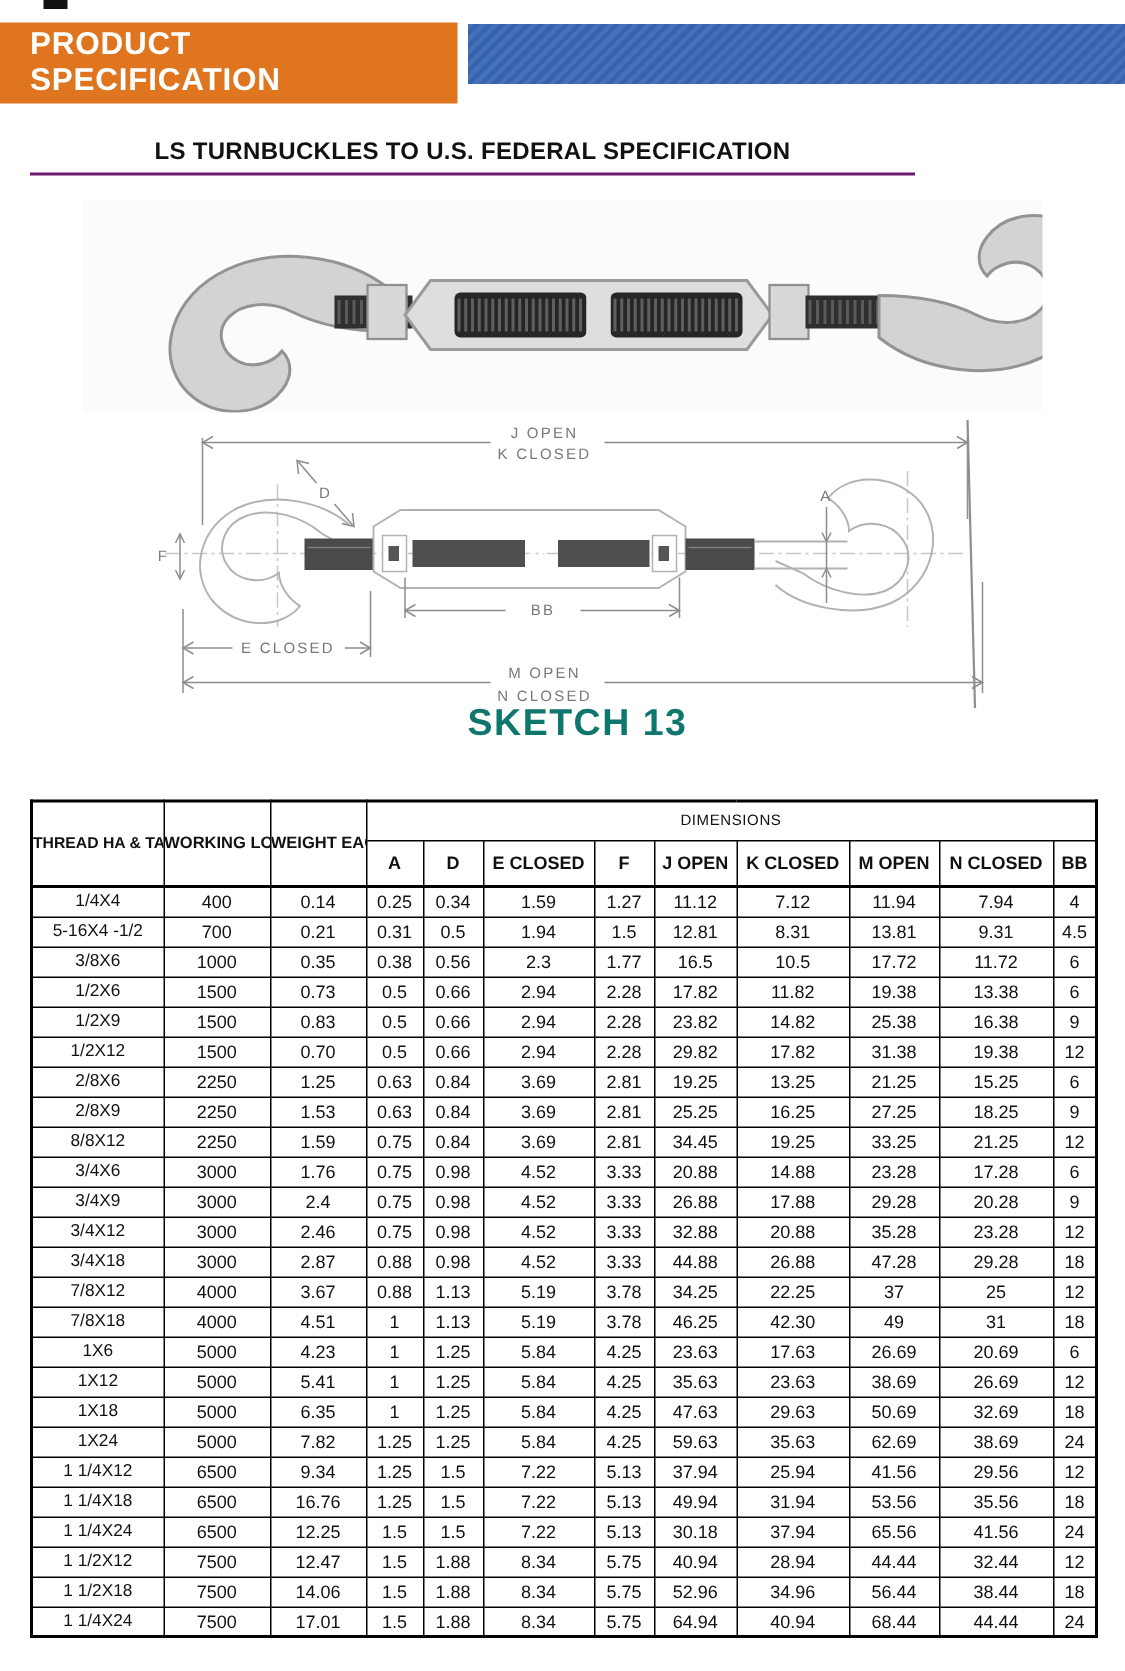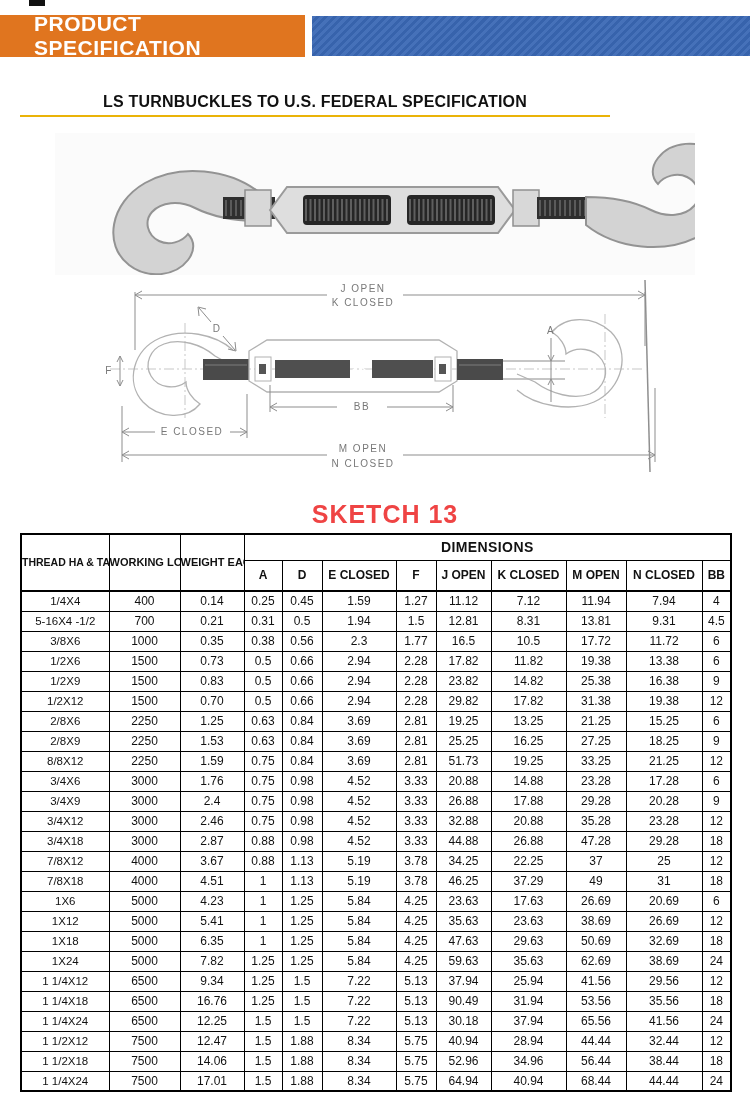--- a/index.html
+++ b/index.html
@@ -5,58 +5,58 @@
   html,body { margin:0; padding:0; background:#ffffff; }
   .page {
     position:relative; width:750px; height:1114px; background:#fff;
     font-family:"Liberation Sans", sans-serif; overflow:hidden; color:#111;
   }
   .corner-mark { position:absolute; left:29px; top:0; width:16px; height:6px; background:#111; }
 
   
   .banner-row { position:absolute; top:15px; left:0; width:750px; height:42px; display:flex; }
   .banner-orange {
-    width:305px; height:42px; background:#e0751f; color:#fff;
+    width:305px; height:54px; background:#e0751f; color:#fff;
     font-size:21px; font-weight:bold; letter-spacing:.5px; word-spacing:9px;
-    display:flex; align-items:center; padding-left:34px; box-sizing:border-box;
+    display:flex; align-items:center; padding-left:20px; box-sizing:border-box;
   }
   .banner-blue {
     margin-left:7px; margin-top:1px; flex:1; height:40px; background-color:#3a68b5;
     background-image:repeating-linear-gradient(135deg, rgba(255,255,255,.06) 0 3px, rgba(0,0,0,.05) 3px 6px);
   }
 
   
   .title-wrap {
     position:absolute; top:93px; left:20px; width:590px; height:22px;
     text-align:center; font-weight:bold; font-size:16px; letter-spacing:.2px;
-    border-bottom:2px solid #eab308; box-sizing:content-box;
+    border-bottom:2px solid #701a75; box-sizing:content-box;
   }
 
   
   .photo   { position:absolute; left:55px;  top:133px; width:640px; height:142px; }
   .sketchy { position:absolute; left:65px;  top:278px; width:600px; height:196px; }
   .sketch-caption {
-    position:absolute; top:500px; left:20px; width:730px; text-align:center;
-    font-size:25px; font-weight:bold; letter-spacing:1px; color:#ef4444;
+    position:absolute; top:468px; left:20px; width:730px; text-align:center;
+    font-size:25px; font-weight:bold; letter-spacing:1px; color:#0f766e;
   }
 
   
   .spec-table-wrap { position:absolute; left:20px; top:533px; width:710px; }
   table.spec { border-collapse:collapse; table-layout:fixed; width:710px; border:2px solid #000; }
   table.spec th, table.spec td {
     border:1px solid #000; text-align:center; vertical-align:middle;
     padding:0; overflow:hidden; white-space:nowrap;
   }
   table.spec thead { border-bottom:2px solid #000; }
   tr.hdr1 { height:26px; }
   tr.hdr2 { height:31px; }
   table.spec tbody tr { height:20px; }
   th.th-thread { font-size:10.5px; line-height:1.3; white-space:pre-line; font-weight:bold; }
   th.th-stack  { font-size:11px;  line-height:1.25; white-space:pre-line; font-weight:bold; }
-  th.th-dims   { font-size:14px; letter-spacing:.4px; font-weight:bold; }
+  th.th-dims   { font-size:10px; letter-spacing:.4px; font-weight:normal; }
   tr.hdr2 th   { font-size:12px; font-weight:bold; }
   table.spec tbody td { font-size:12px; font-weight:normal; }
   table.spec tbody td:first-child { font-size:11.5px; }
 
   
   text.dimlab { fill:#787878; font-size:10px; letter-spacing:1.5px; font-family:"Liberation Sans",sans-serif; }
   .partline { stroke:#b2b2b2; stroke-width:1.3; fill:none; }
   .dimline  { stroke:#8d8d8d; stroke-width:1; fill:none; }
   .chev     { stroke:#8d8d8d; stroke-width:1; fill:none; }
   .cline    { stroke:#c7c7c7; stroke-width:1; stroke-dasharray:10 3 2 3; }
@@ -216,21 +216,21 @@
             <th>N CLOSED</th>
             <th>BB</th>
           </tr>
       </thead>
       <tbody>
           <tr>
             <td>1/4X4</td>
             <td>400</td>
             <td>0.14</td>
             <td>0.25</td>
-            <td>0.45</td>
+            <td>0.34</td>
             <td>1.59</td>
             <td>1.27</td>
             <td>11.12</td>
             <td>7.12</td>
             <td>11.94</td>
             <td>7.94</td>
             <td>4</td>
           </tr>
           <tr>
             <td>5-16X4 -1/2</td>
@@ -331,21 +331,21 @@
             <td>9</td>
           </tr>
           <tr>
             <td>8/8X12</td>
             <td>2250</td>
             <td>1.59</td>
             <td>0.75</td>
             <td>0.84</td>
             <td>3.69</td>
             <td>2.81</td>
-            <td>51.73</td>
+            <td>34.45</td>
             <td>19.25</td>
             <td>33.25</td>
             <td>21.25</td>
             <td>12</td>
           </tr>
           <tr>
             <td>3/4X6</td>
             <td>3000</td>
             <td>1.76</td>
             <td>0.75</td>
@@ -416,21 +416,21 @@
           </tr>
           <tr>
             <td>7/8X18</td>
             <td>4000</td>
             <td>4.51</td>
             <td>1</td>
             <td>1.13</td>
             <td>5.19</td>
             <td>3.78</td>
             <td>46.25</td>
-            <td>37.29</td>
+            <td>42.30</td>
             <td>49</td>
             <td>31</td>
             <td>18</td>
           </tr>
           <tr>
             <td>1X6</td>
             <td>5000</td>
             <td>4.23</td>
             <td>1</td>
             <td>1.25</td>
@@ -499,21 +499,21 @@
             <td>12</td>
           </tr>
           <tr>
             <td>1 1/4X18</td>
             <td>6500</td>
             <td>16.76</td>
             <td>1.25</td>
             <td>1.5</td>
             <td>7.22</td>
             <td>5.13</td>
-            <td>90.49</td>
+            <td>49.94</td>
             <td>31.94</td>
             <td>53.56</td>
             <td>35.56</td>
             <td>18</td>
           </tr>
           <tr>
             <td>1 1/4X24</td>
             <td>6500</td>
             <td>12.25</td>
             <td>1.5</td>

